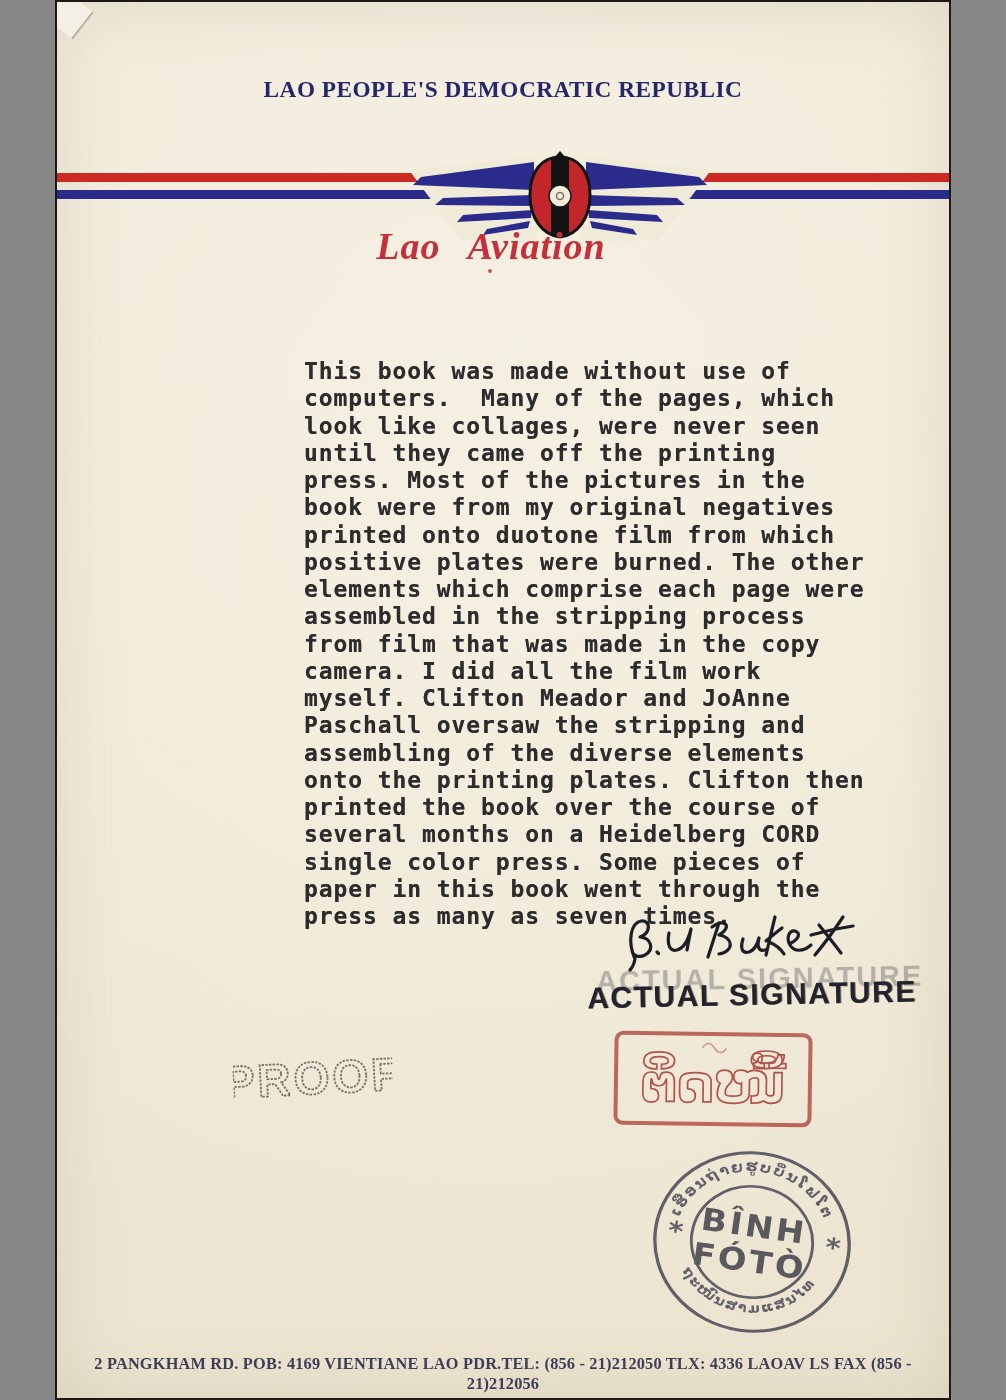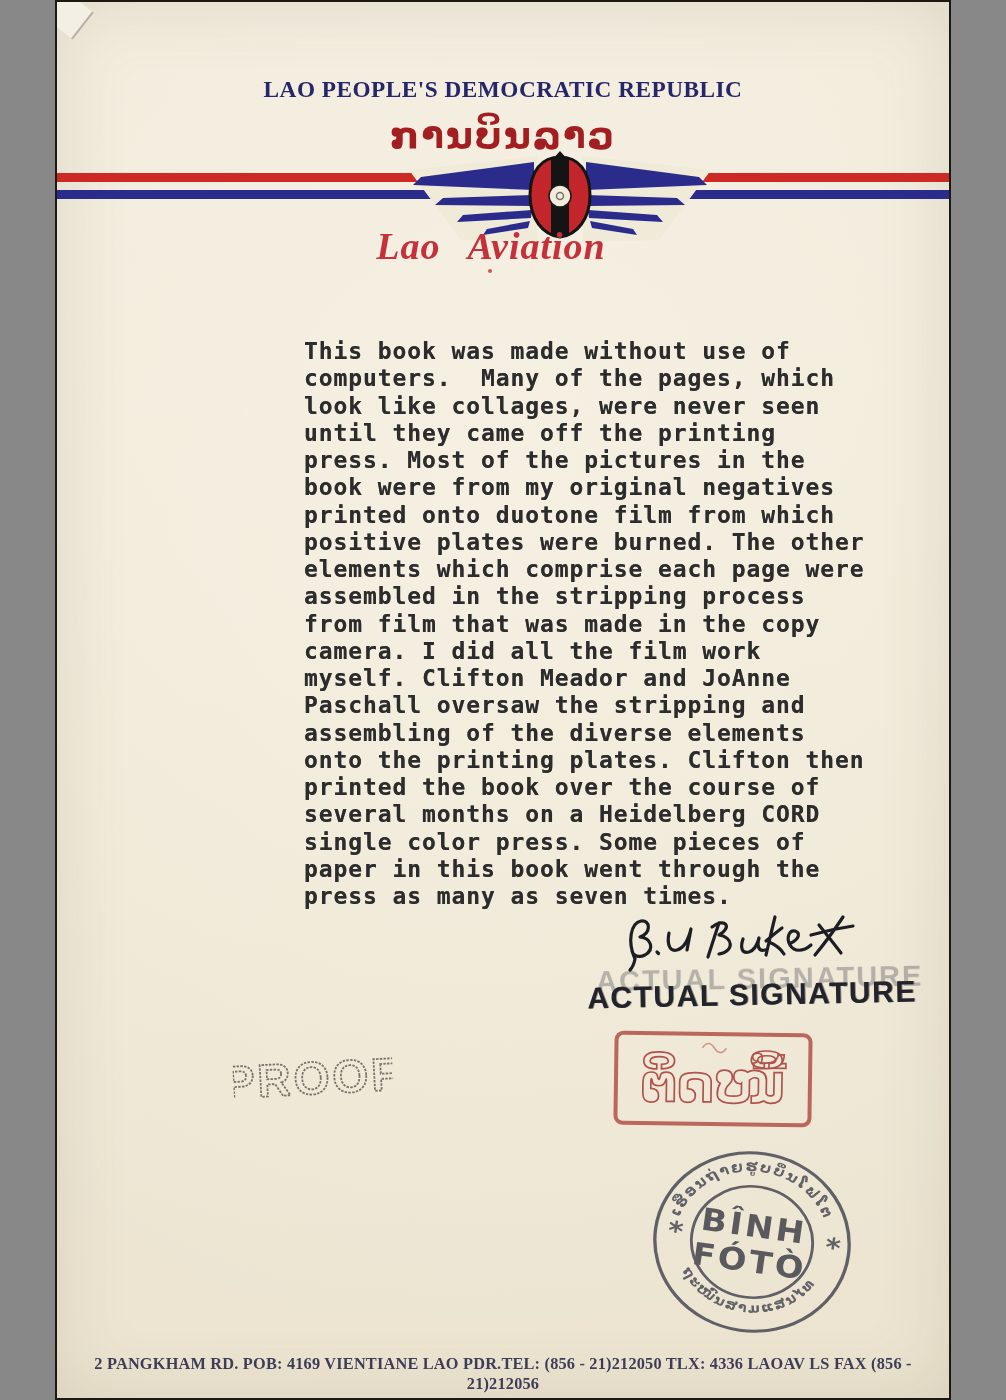--- a/index.html
+++ b/index.html
@@ -45,21 +45,21 @@
     position:absolute;top:222px;left:0;width:100%;
     text-align:center;
     font-family:"Liberation Serif", serif;
     font-style:italic;font-weight:700;font-size:38px;
     letter-spacing:1px;word-spacing:18px;
     color:#c5303a;
     transform:translateX(-12px);
   }
   .red-speck{position:absolute;left:431px;top:267px;width:4px;height:4px;border-radius:50%;background:#c0342f;opacity:.8;}
   .body-text{
-    position:absolute;left:247px;top:336px;
+    position:absolute;left:247px;top:356px;
     font-family:"DejaVu Sans Mono", monospace;
     font-weight:bold;font-size:23px;line-height:27.25px;
     letter-spacing:.9px;
     color:#2c2c2c;
     white-space:pre;
     text-shadow:0 0 .4px rgba(40,40,40,.6);
   }
   .signature-svg{position:absolute;left:550px;top:895px;}
   .actual-signature{position:absolute;left:505px;top:960px;width:380px;height:64px;text-decoration:underline;}
   .actual-signature .ghost{
@@ -100,21 +100,20 @@
   }
 </style>
 </head>
 <body>
 
 <div class="page">
 
   <div class="corner-cut"></div>
 
   <div class="header-country">LAO PEOPLE'S DEMOCRATIC REPUBLIC</div>
-  <div class="lao-script">ການບິນລາວ</div>
 
   <div class="stripe red"></div>
   <div class="stripe blue"></div>
 
   <svg class="emblem" width="310" height="95" viewBox="0 0 310 95">
 
     <polygon points="4,20 132,6 132,92 56,90" fill="#f0ead9"></polygon>
     <polygon points="306,20 178,6 178,92 254,90" fill="#f0ead9"></polygon>
 
     <g fill="#2b2b8c">

